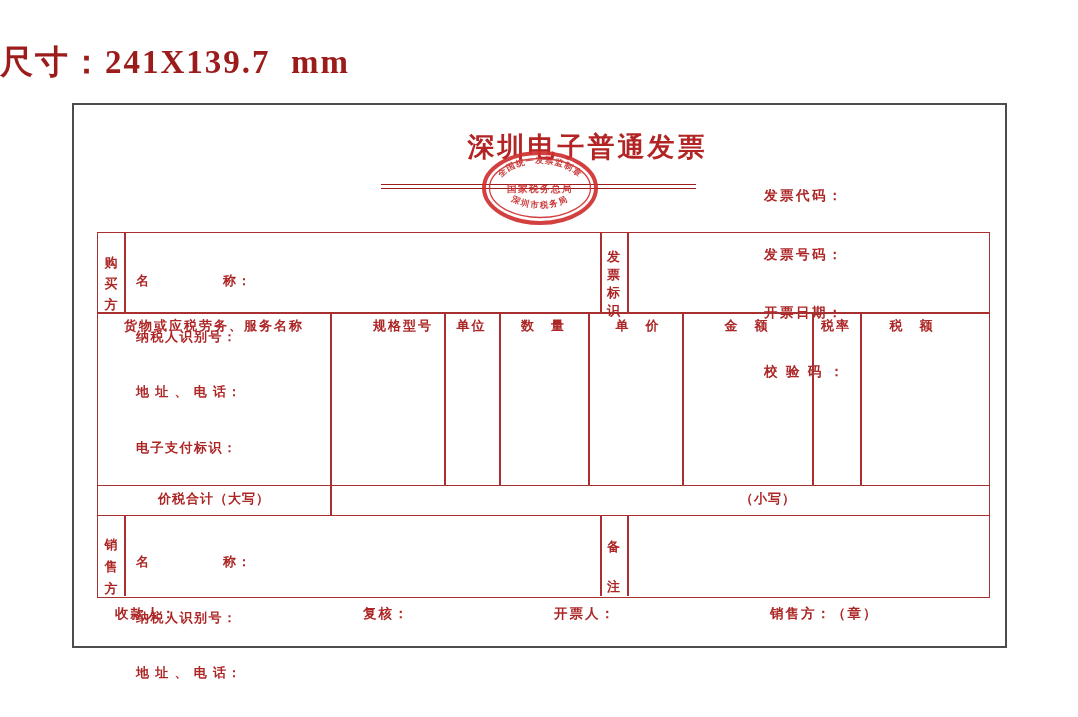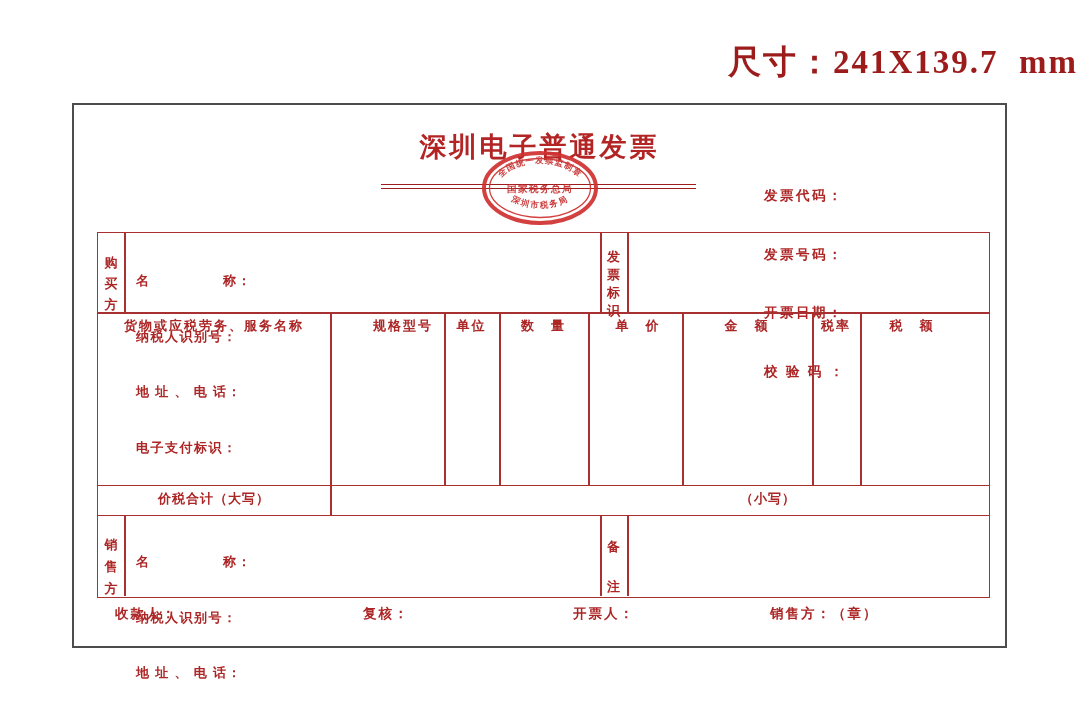--- a/index.html
+++ b/index.html
@@ -1,30 +1,30 @@
 <!DOCTYPE html>
 <html><head>
 <meta charset="utf-8">
 <style>
   html,body{margin:0;padding:0;}
   body{
     width:1078px;height:717px;background:#ffffff;position:relative;overflow:hidden;
     font-family:"Liberation Serif","DejaVu Serif",serif;
   }
   .size-caption{
-    position:absolute;top:40px;left:0;width:1078px;text-align:right;
+    position:absolute;top:40px;left:0;width:1078px;text-align:left;
     font-size:33px;color:#9c1b1b;letter-spacing:2px;white-space:pre;font-weight:bold;
   }
   .sheet{
     position:absolute;left:72px;top:103px;width:935px;height:545px;
     border:2px solid #4c4c4c;box-sizing:border-box;
   }
   .inv-title{
     position:absolute;top:24px;left:0;width:100%;text-align:center;
-    font-size:27px;font-weight:bold;color:#b32525;letter-spacing:3px;white-space:pre;
+    font-size:27px;font-weight:bold;color:#b32525;letter-spacing:3px;white-space:pre;padding-left:48px;
   }
   .double-line{
     position:absolute;left:307px;top:79px;width:315px;height:3px;
     border-top:1.6px solid #9e1e1e;border-bottom:1.6px solid #9e1e1e;box-sizing:content-box;
   }
   .seal{position:absolute;left:405px;top:44px;opacity:.92;}
   .meta{
     position:absolute;left:690px;top:42px;color:#ad2626;
     font-size:13.5px;line-height:19.5px;letter-spacing:2.5px;white-space:pre;font-weight:bold;
   }
@@ -142,17 +142,17 @@
       
     </div>
     <div class="vlabel" style="left:502px;top:282px;width:27px;line-height:40px;">
       <div class="stack">备注</div>
     </div>
   </div>
 
   <div class="footer">
     <span style="left:41px;">收款人：</span>
     <span style="left:289px;">复核：</span>
-    <span style="left:499px;font-family:Liberation Mono, monospace;">开票人：</span>
+    <span style="left:480px;font-family:Liberation Mono, monospace;">开票人：</span>
     <span style="left:696px;">销售方：（章）</span>
   </div>
 
 </div>
 
 </body></html>

